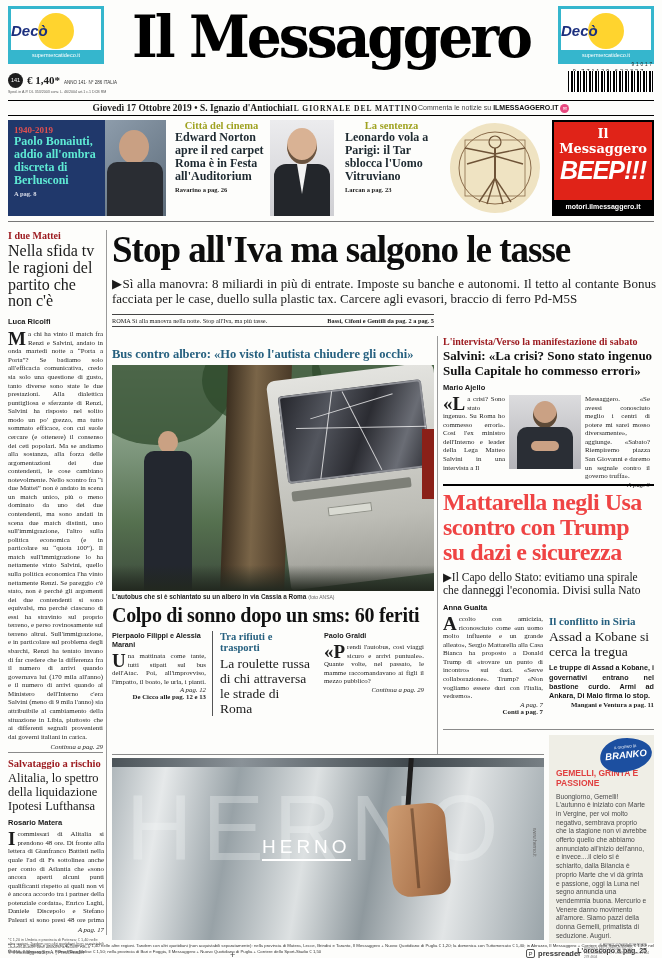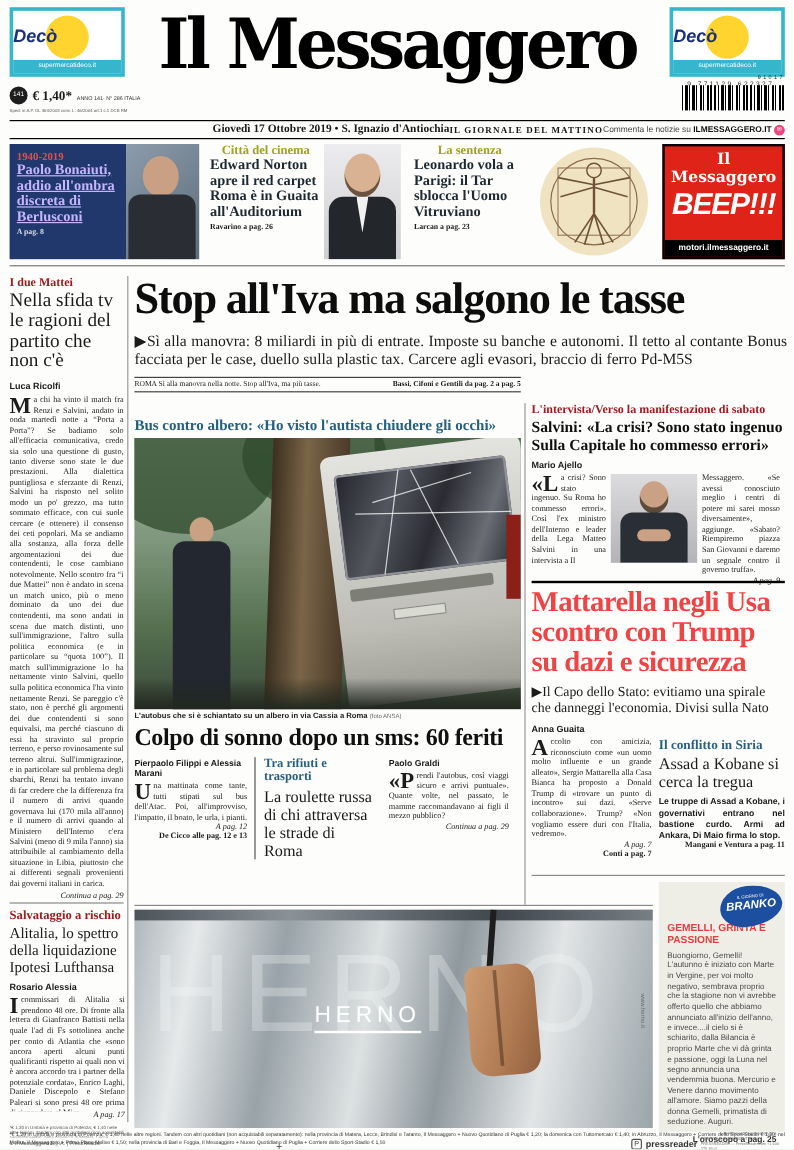--- a/index.html
+++ b/index.html
@@ -26,21 +26,21 @@
   .deco { position:absolute; top:6px; width:96px; height:58px; border:3px solid #35b6cd; background:#fff; }
   .deco-circle { position:absolute; left:50%; top:4px; transform:translateX(-50%); width:36px; height:36px; border-radius:50%; background:#ffd42e; }
   .deco-word { position:absolute; left:0; right:0; top:13px; text-align:left; font-weight:bold; font-style:italic; font-size:15px; color:#1b2f7e; font-family:"Liberation Sans",sans-serif; }
   .deco-strip { position:absolute; left:0; right:0; bottom:0; height:11px; background:#35b6cd; color:#fff; font-size:5.5px; text-align:center; line-height:11px; font-family:"Liberation Sans",sans-serif; }
   #masthead { position:absolute; left:110px; width:442px; top:4px; height:66px; text-align:center;
     font-family:"DejaVu Serif", serif; font-weight:900; font-size:55px; letter-spacing:-3px; color:#000; transform:scaleY(1.05); }
   .price-badge { display:inline-block; width:15px; height:15px; border-radius:50%; background:#1e1e1e; color:#fff; font-size:5.5px; text-align:center; line-height:15px; font-family:"Liberation Sans",sans-serif; vertical-align:middle; }
   .barcode { position:absolute; right:0; top:9px; width:86px; height:21px;
     background:repeating-linear-gradient(90deg,#000 0 1px,#fff 1px 3px,#000 3px 5px,#fff 5px 6px); }
   .date-row { position:absolute; left:8px; right:8px; top:100px; height:16px; border-top:1px solid #000; border-bottom:1px solid #000;
-    display:flex; align-items:center; justify-content:flex-end; }
+    display:flex; align-items:center; justify-content:center; }
   .bubble { display:inline-block; width:9px; height:9px; border-radius:50%; background:#e8487f; color:#fff; font-size:5px; text-align:center; line-height:9px; vertical-align:middle; }
 
   
   .teaser-title { font-weight:bold; font-size:12px; line-height:1.08; color:#1d2930; }
   .tz-page { font-size:6.5px; font-weight:bold; margin-top:3px; }
   .photo-frame { position:absolute; top:120px; height:96px; overflow:hidden; }
 
   
   #lead-headline { font-weight:800; font-size:37px; letter-spacing:-1px; white-space:nowrap; color:#0d0d0d; }
   #lead-subhead { font-size:13px; line-height:1.18; margin-top:5px; color:#1b1b1b; }
@@ -135,31 +135,31 @@
     <span style="font-weight:bold; font-size:7.5px; letter-spacing:1px;">IL GIORNALE DEL MATTINO</span>
     <span class="sans" style="font-size:7px; color:#444;">
       <span>Commenta le notizie su</span>
       <b style="color:#111;">ILMESSAGGERO.IT</b>
       <span class="bubble">✉</span>
     </span>
   </div>
 
   <div class="abs" style="left:8px; top:120px; width:97px; height:96px; background:#20386b; padding:5px 6px;">
     <div style="color:#e05050; font-weight:bold; font-size:9px;">1940-2019</div>
-    <div class="teaser-title" style="color:#c4b5fd;text-decoration:underline;">Paolo Bonaiuti, addio all'ombra discreta di Berlusconi</div>
+    <div class="teaser-title" style="color:#5eead4;">Paolo Bonaiuti, addio all'ombra discreta di Berlusconi</div>
     <div class="tz-page" style="color:#d8dce8;">A pag. 8</div>
   </div>
   <div class="photo-frame" style="left:105px; width:61px; background:linear-gradient(135deg,#8d9cab,#5d6c7a);">
     <div class="abs" style="left:14px; top:10px; width:30px; height:34px; border-radius:50%; background:#c9a083;"></div>
     <div class="abs" style="left:2px; top:42px; width:56px; height:54px; border-radius:10px 10px 0 0; background:#2a2d33;"></div>
   </div>
 
   <div class="abs" style="left:175px; top:120px; width:93px;">
     <div class="kick-olive" style="font-size:10.5px;">Città del cinema</div>
-    <div class="teaser-title">Edward Norton apre il red carpet Roma è in Guaita all'Auditorium</div>
+    <div class="teaser-title">Edward Norton apre il red carpet Roma è in Festa all'Auditorium</div>
     <div class="tz-page">Ravarino a pag. 26</div>
   </div>
   <div class="photo-frame" style="left:270px; width:64px; background:linear-gradient(#ececee,#cfcfd3);">
     <div class="abs" style="left:17px; top:8px; width:30px; height:36px; border-radius:50%; background:#d9b294; box-shadow:0 -4px 0 #6a5440 inset;"></div>
     <div class="abs" style="left:4px; top:44px; width:56px; height:52px; border-radius:12px 12px 0 0; background:#23262b;"></div>
     <div class="abs" style="left:27px; top:44px; width:10px; height:30px; background:#f2f2f2; clip-path:polygon(0 0,100% 0,50% 100%);"></div>
   </div>
 
   <div class="abs" style="left:345px; top:120px; width:93px;">
     <div class="kick-olive" style="font-size:10.5px;">La sentenza</div>
@@ -197,21 +197,21 @@
     <div style="font-size:16px; font-weight:500; line-height:1.05; margin-top:2px;">Nella sfida tv le ragioni del partito che non c'è</div>
     <div class="sans" style="font-weight:bold; font-size:7.5px; margin-top:7px;">Luca Ricolfi</div>
     <div class="body-sm dc" style="height:413px; overflow:hidden; margin-top:4px;">Ma chi ha vinto il match fra Renzi e Salvini, andato in onda martedì notte a “Porta a Porta”? Se badiamo solo all'efficacia comunicativa, credo sia solo una questione di gusto, tanto diverse sono state le due prestazioni. Alla dialettica puntigliosa e sferzante di Renzi, Salvini ha risposto nel solito modo un po' grezzo, ma tutto sommato efficace, con cui suole cercare (e ottenere) il consenso dei ceti popolari. Ma se andiamo alla sostanza, alla forza delle argomentazioni dei due contendenti, le cose cambiano notevolmente. Nello scontro fra “i due Mattei” non è andato in scena un match unico, più o meno dominato da uno dei due contendenti, ma sono andati in scena due match distinti, uno sull'immigrazione, l'altro sulla politica economica (e in particolare su “quota 100”). Il match sull'immigrazione lo ha nettamente vinto Salvini, quello sulla politica economica l'ha vinto nettamente Renzi. Se pareggio c'è stato, non è perché gli argomenti dei due contendenti si sono equivalsi, ma perché ciascuno di essi ha stravinto sul proprio terreno, e perso rovinosamente sul terreno altrui. Sull'immigrazione, e in particolare sul problema degli sbarchi, Renzi ha tentato invano di far credere che la differenza fra il numero di arrivi quando governava lui (170 mila all'anno) e il numero di arrivi quando al Ministero dell'Interno c'era Salvini (meno di 9 mila l'anno) sia attribuibile al cambiamento della situazione in Libia, piuttosto che ai differenti segnali provenienti dai governi italiani in carica.</div>
     <div class="pageref">Continua a pag. 29</div>
   </div>
   <div class="rule-h" style="left:8px; width:95px; top:752px;"></div>
 
   <div class="abs" style="left:8px; top:758px; width:96px;">
     <div class="kick-red" style="font-size:10.5px;">Salvataggio a rischio</div>
     <div style="font-size:12.5px; font-weight:500; line-height:1.1; margin-top:3px;">Alitalia, lo spettro della liquidazione Ipotesi Lufthansa</div>
-    <div class="sans" style="font-weight:bold; font-size:7.5px; margin-top:5px;">Rosario Alessia</div>
+    <div class="sans" style="font-weight:bold; font-size:7.5px; margin-top:5px;">Rosario Matera</div>
     <div class="body-sm dc" style="height:96px; overflow:hidden; margin-top:3px;">I commissari di Alitalia si prendono 48 ore. Di fronte alla lettera di Gianfranco Battisti nella quale l'ad di Fs sottolinea anche per conto di Atlantia che «sono ancora aperti alcuni punti qualificanti rispetto ai quali non vi è ancora accordo tra i partner della potenziale cordata», Enrico Laghi, Daniele Discepolo e Stefano Paleari si sono presi 48 ore prima di rispondere al Mise.</div>
     <div class="pageref">A pag. 17</div>
     <div class="sans" style="font-size:3.8px; color:#555; margin-top:5px; height:10px; overflow:hidden;">*€ 1,20 in Umbria e provincia di Potenza; € 1,40 nelle altre regioni. Tandem con altri quotidiani (non acquistabili separatamente): nella provincia di Matera, Lecce, Brindisi e Taranto, Il Messaggero + Nuovo Quotidiano di Puglia € 1,20; la domenica con Tuttomercato € 1,40; in Abruzzo, Il Messaggero + Corriere dello Sport-Stadio € 1,20; nel Molise, Il Messaggero + Primo Piano Molise € 1,50; nella provincia di Bari e Foggia, Il Messaggero + Nuovo Quotidiano di Puglia + Corriere dello Sport-Stadio € 1,50</div>
     <div class="sans" style="font-size:4.5px; color:#555; margin-top:2px;">© Il Messaggero S.p.A. | PressReader</div>
   </div>
 
   <div class="rule-v" style="left:106px; top:230px; height:705px;"></div>
 
   <div class="abs" style="left:112px; top:228px; width:544px;">
     <div id="lead-headline">Stop all'Iva ma salgono le tasse</div>

